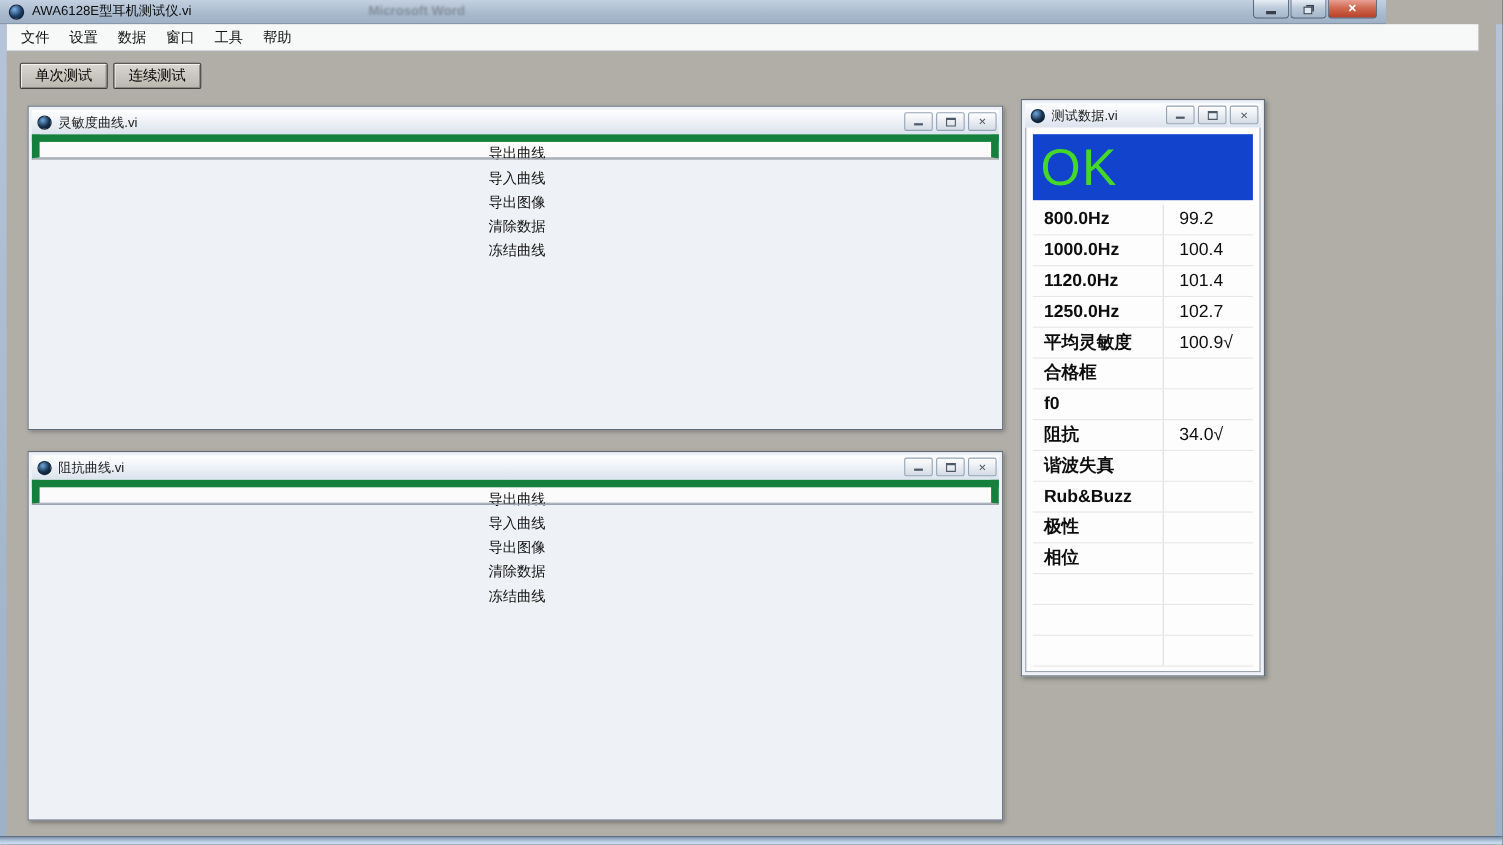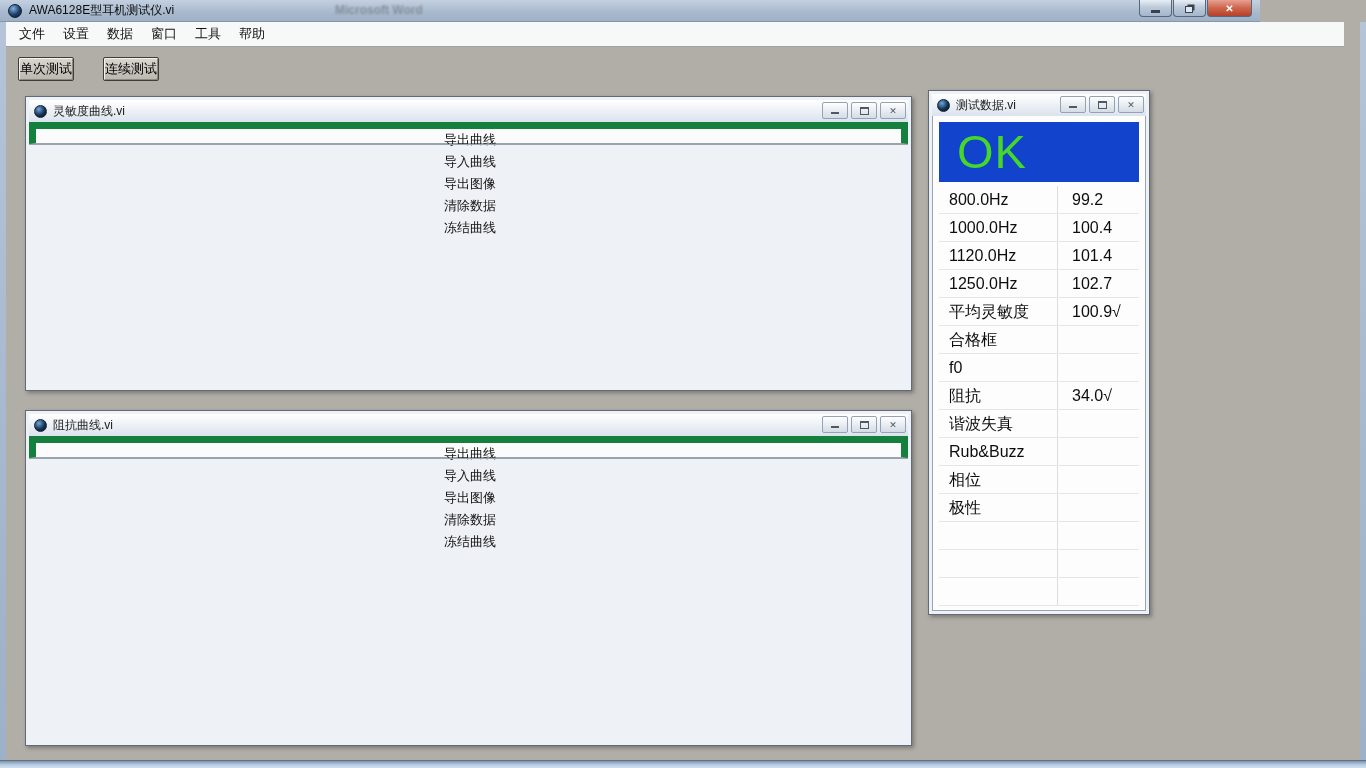--- a/index.html
+++ b/index.html
@@ -37,21 +37,21 @@
     background:linear-gradient(#b5c4d8,#9cb0c7); }
   .frame-left { left:0; } .frame-right { right:0; }
   .frame-bottom { position:absolute; left:0; right:0; bottom:0; height:8px;
     background:linear-gradient(#7e92ab,#b9cde2 55%,#cfe0f2); border-top:1px solid #5f7189; }
 
   
   .client { position:absolute; left:6px; right:6px; top:47px; bottom:8px; background:#b1aea7; }
   .lv-btn { position:absolute; height:24px; font-family:"Liberation Sans",sans-serif;
     font-size:13px; color:#000; background:linear-gradient(#dad7d0,#bab7af);
     border:1px solid #3e3d3a; border-radius:2px;
-    box-shadow:inset 1px 1px 0 #f3f2ed, inset -1px -1px 0 #8b8983; padding:0 1px; cursor:default; }
+    box-shadow:inset 1px 1px 0 #f3f2ed, inset -1px -1px 0 #8b8983; padding:0 13px; cursor:default; }
   #btn-single { left:12px; top:10px; }
   #btn-cont  { left:97px; top:10px; }
 
   
   .child { position:absolute; background:#eef1f5; border:1px solid #5f6b79; padding:3px;
     box-shadow:2px 2px 4px rgba(40,40,40,.4); }
   .child-titlebar { height:22px; display:flex; align-items:center;
     background:linear-gradient(#ffffff,#dbe3ed); position:relative; }
   .child-icon { width:13px; height:13px; border-radius:50%; margin:0 6px 0 5px;
     background:radial-gradient(circle at 35% 30%, #6fa6e0 0%, #17334f 55%, #070f1a 100%);
@@ -70,21 +70,21 @@
 
   
   .chart-area { position:absolute; inset:0; }
 
   
   #win-data .child-body { background:#fdfdfd; }
   .banner { position:absolute; left:6px; right:6px; top:6px; height:60px; display:flex; align-items:center; }
   .ok-text { font-size:47px; line-height:54px; padding-left:7px; letter-spacing:1px; }
   .data-table { position:absolute; left:6px; right:6px; top:70px; }
   .data-row { display:flex; height:28px; border-bottom:1px solid #e6e6e6; }
-  .cell-label { width:118px; padding-left:10px; font-size:16px; color:#0d0d0d; line-height:27px; }
+  .cell-label { width:118px; padding-left:10px; font-size:16px; color:#0d0d0d; line-height:27px;font-weight:bold; }
   .cell-value { flex:1; border-left:1px solid #dcdcdc; padding-left:14px; font-size:16px; color:#0d0d0d; line-height:27px; }
 </style>
 </head>
 <body>
 
 <div class="desktop">
 
   <div class="titlebar">
     <span class="app-icon"></span>
     <span class="title-text">AWA6128E型耳机测试仪.vi</span>
@@ -187,21 +187,21 @@
           <div class="cbtn">
               <span class="cglyph-max"></span>
             </div>
           <div class="cbtn">
               <span>✕</span>
             </div>
         </div>
       </div>
       <div class="child-body" style="height:calc(100% - 22px);">
         <div class="banner" id="status-banner" style="background: rgb(17, 67, 205);">
-          <span class="ok-text" id="status-text" style="color: rgb(69, 216, 40); margin-left: 11px;">OK</span>
+          <span class="ok-text" id="status-text" style="color: rgb(69, 216, 40);">OK</span>
         </div>
         <div class="data-table" id="data-table">
             <div class="data-row">
               <div class="cell-label">800.0Hz</div>
               <div class="cell-value">99.2</div>
             </div>
             <div class="data-row">
               <div class="cell-label">1000.0Hz</div>
               <div class="cell-value">100.4</div>
             </div>
@@ -231,25 +231,25 @@
             </div>
             <div class="data-row">
               <div class="cell-label">谐波失真</div>
               <div class="cell-value"></div>
             </div>
             <div class="data-row">
               <div class="cell-label">Rub&amp;Buzz</div>
               <div class="cell-value"></div>
             </div>
             <div class="data-row">
+              <div class="cell-label">极性</div>
+              <div class="cell-value"></div>
+            </div>
+            <div class="data-row">
               <div class="cell-label">相位</div>
-              <div class="cell-value"></div>
-            </div>
-            <div class="data-row">
-              <div class="cell-label">极性</div>
               <div class="cell-value"></div>
             </div>
             <div class="data-row">
               <div class="cell-label"></div>
               <div class="cell-value"></div>
             </div>
             <div class="data-row">
               <div class="cell-label"></div>
               <div class="cell-value"></div>
             </div>

